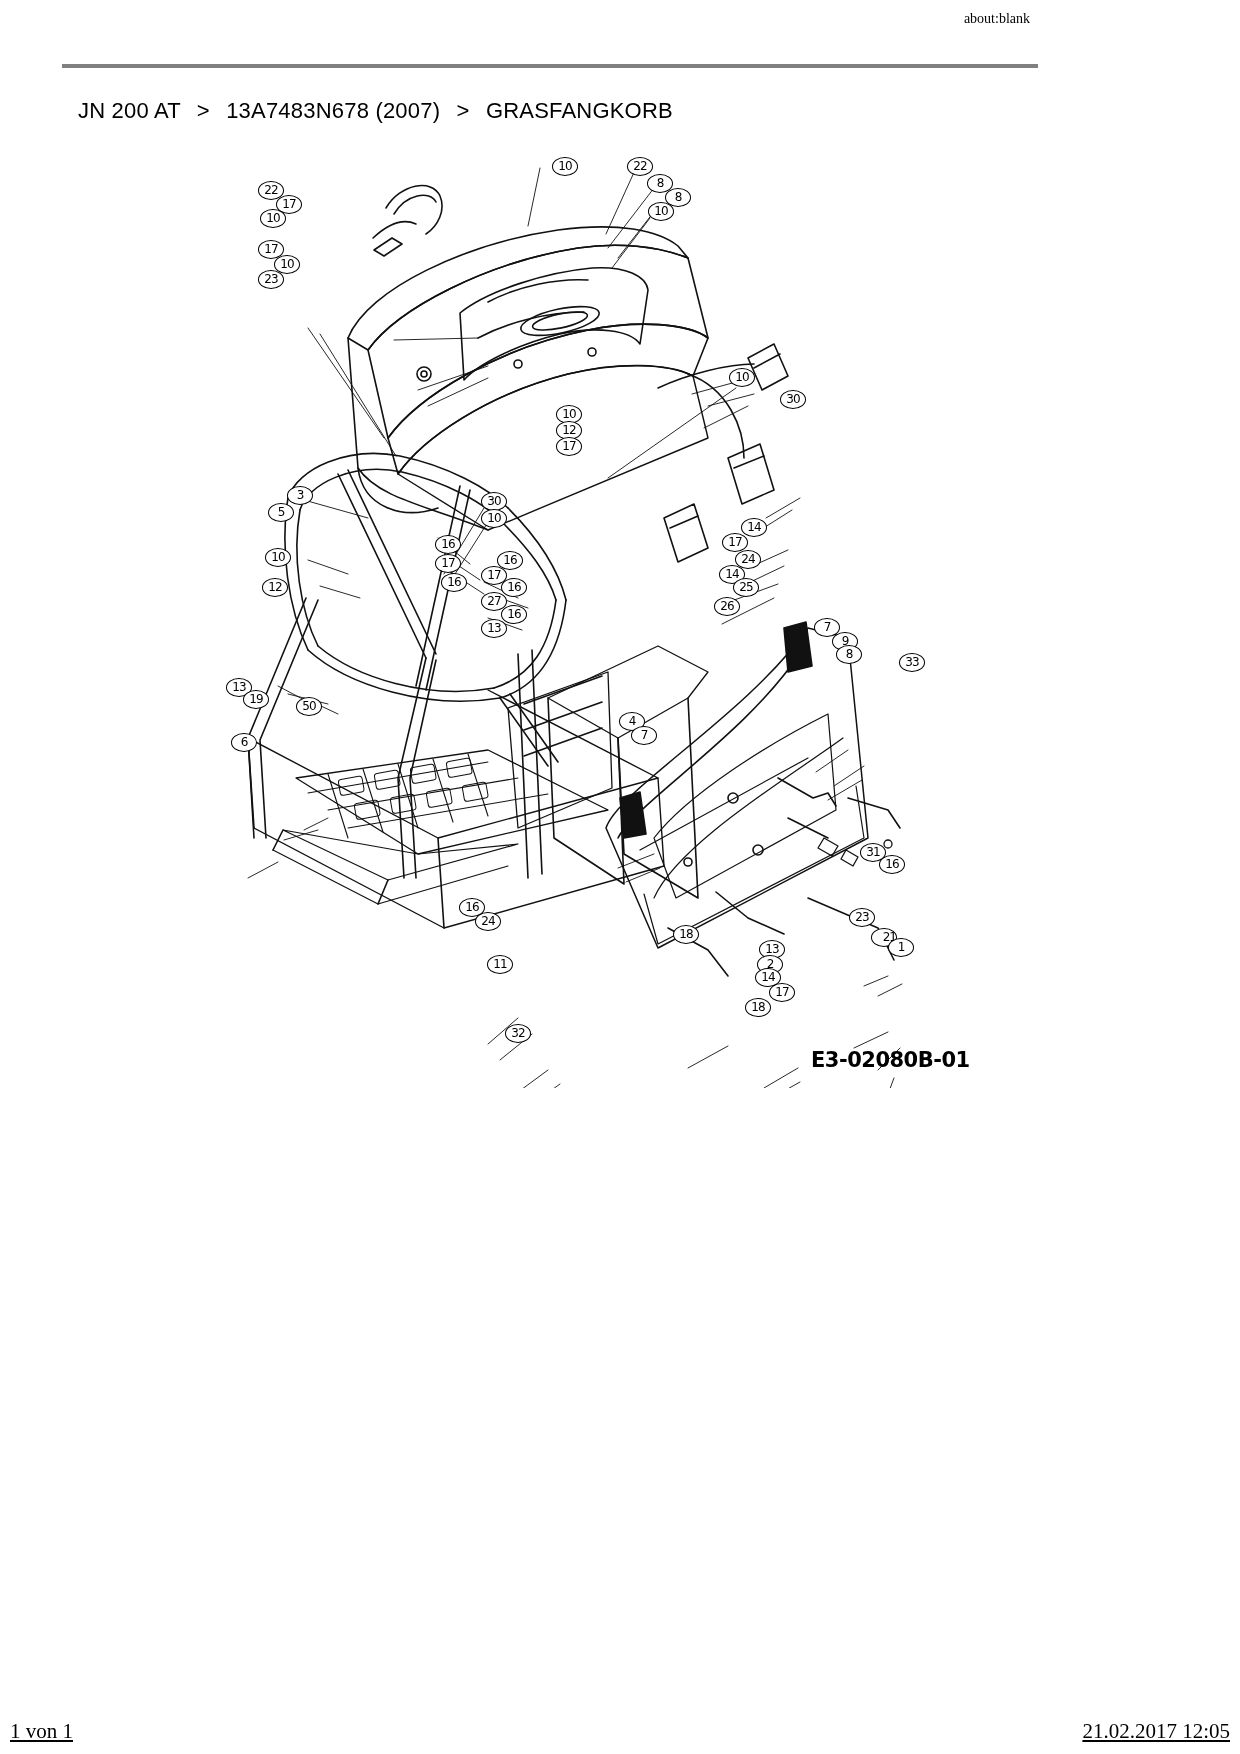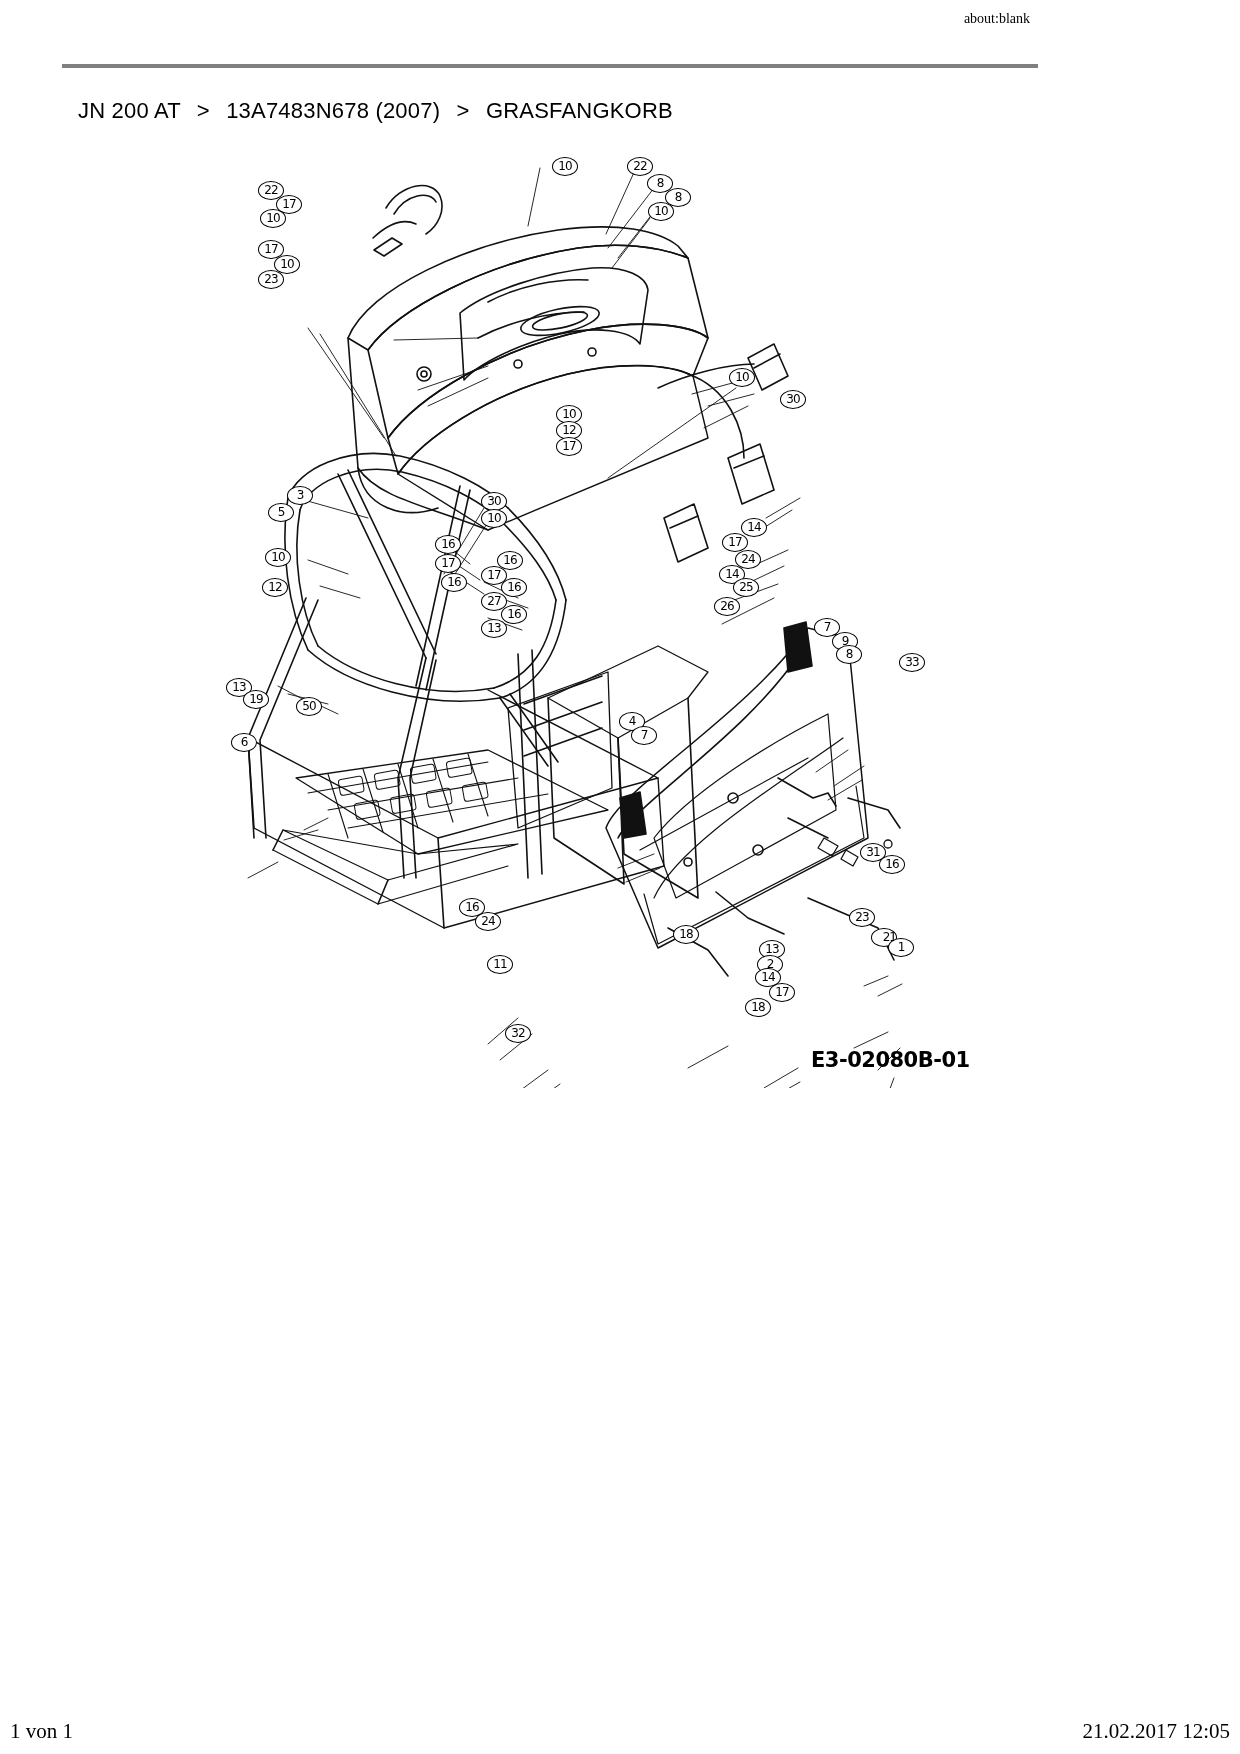--- a/index.html
+++ b/index.html
@@ -37,20 +37,21 @@
     left: 0;
     width: 1240px;
     height: 30px;
     display: flex;
     align-items: center;
     justify-content: space-between;
     padding: 0 10px;
     box-sizing: border-box;
     font-size: 21px;
     font-family: "Liberation Serif", serif;
+    text-decoration: underline;
   }
 
   
   .rule {
     position: absolute;
     top: 64px;
     left: 62px;
     width: 976px;
     height: 4px;
     background: #808080;

